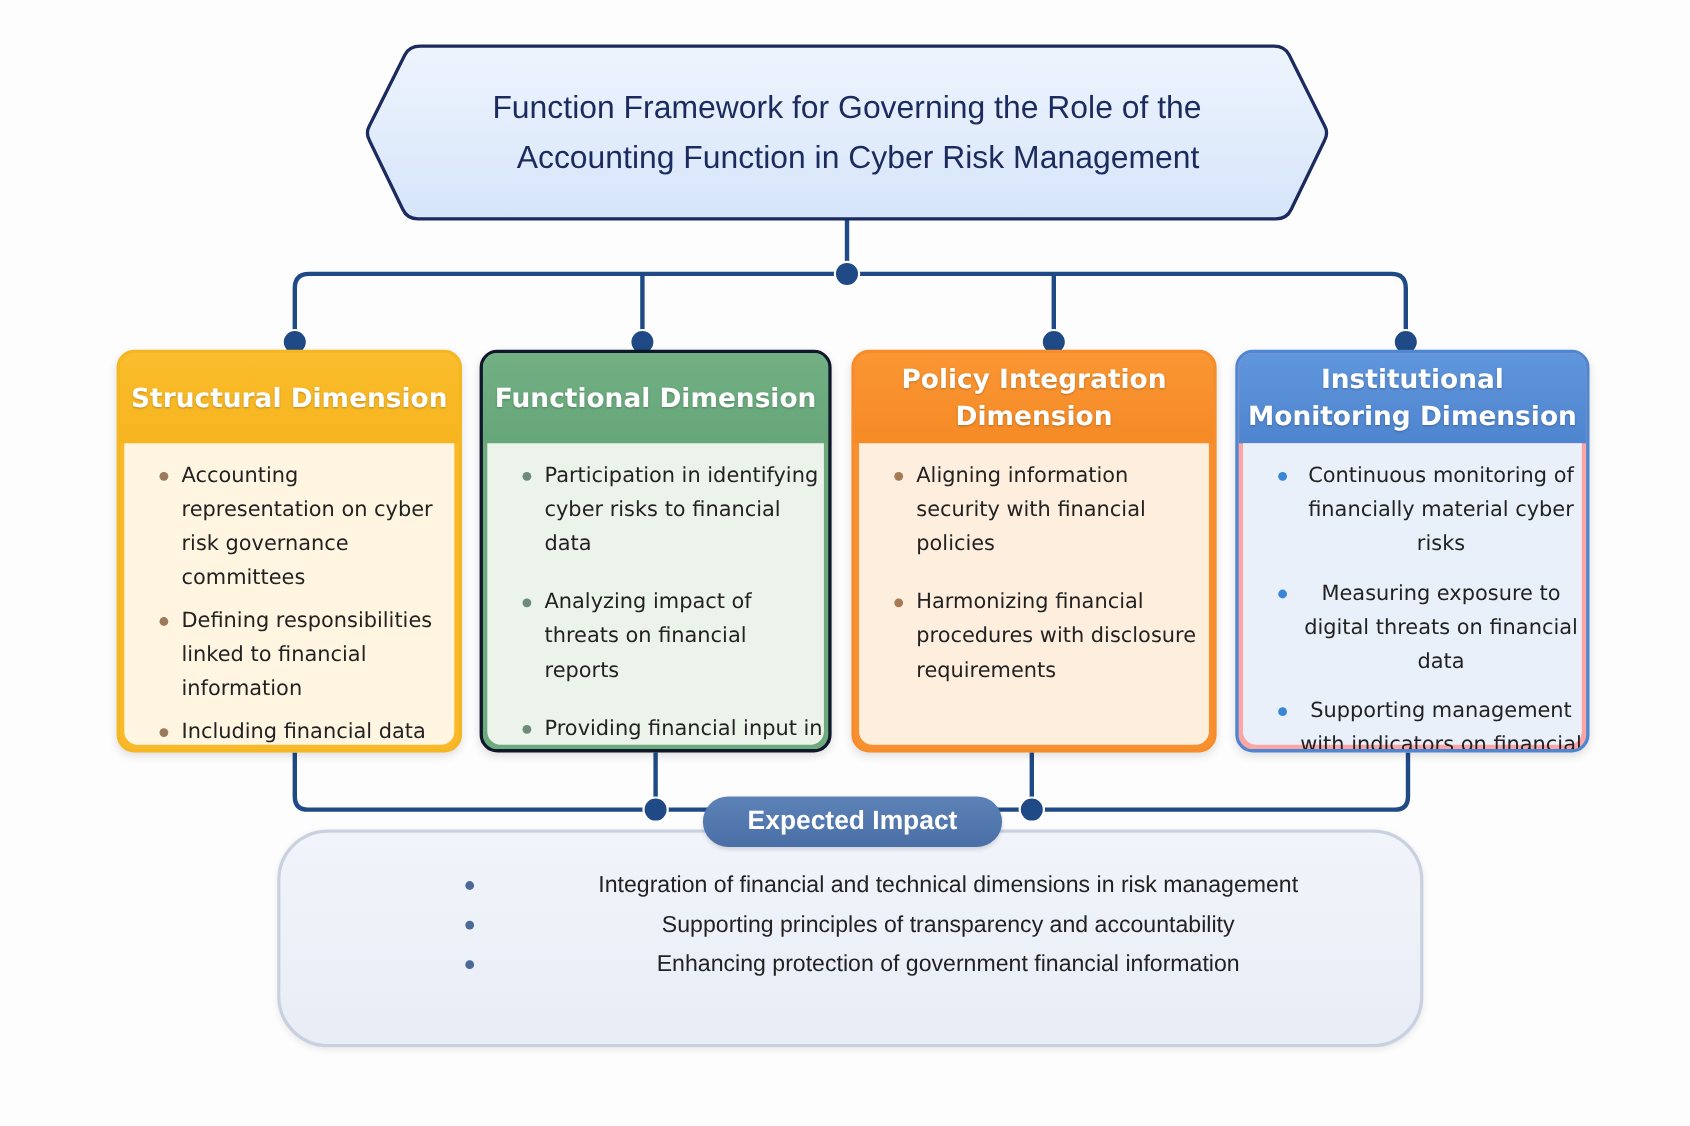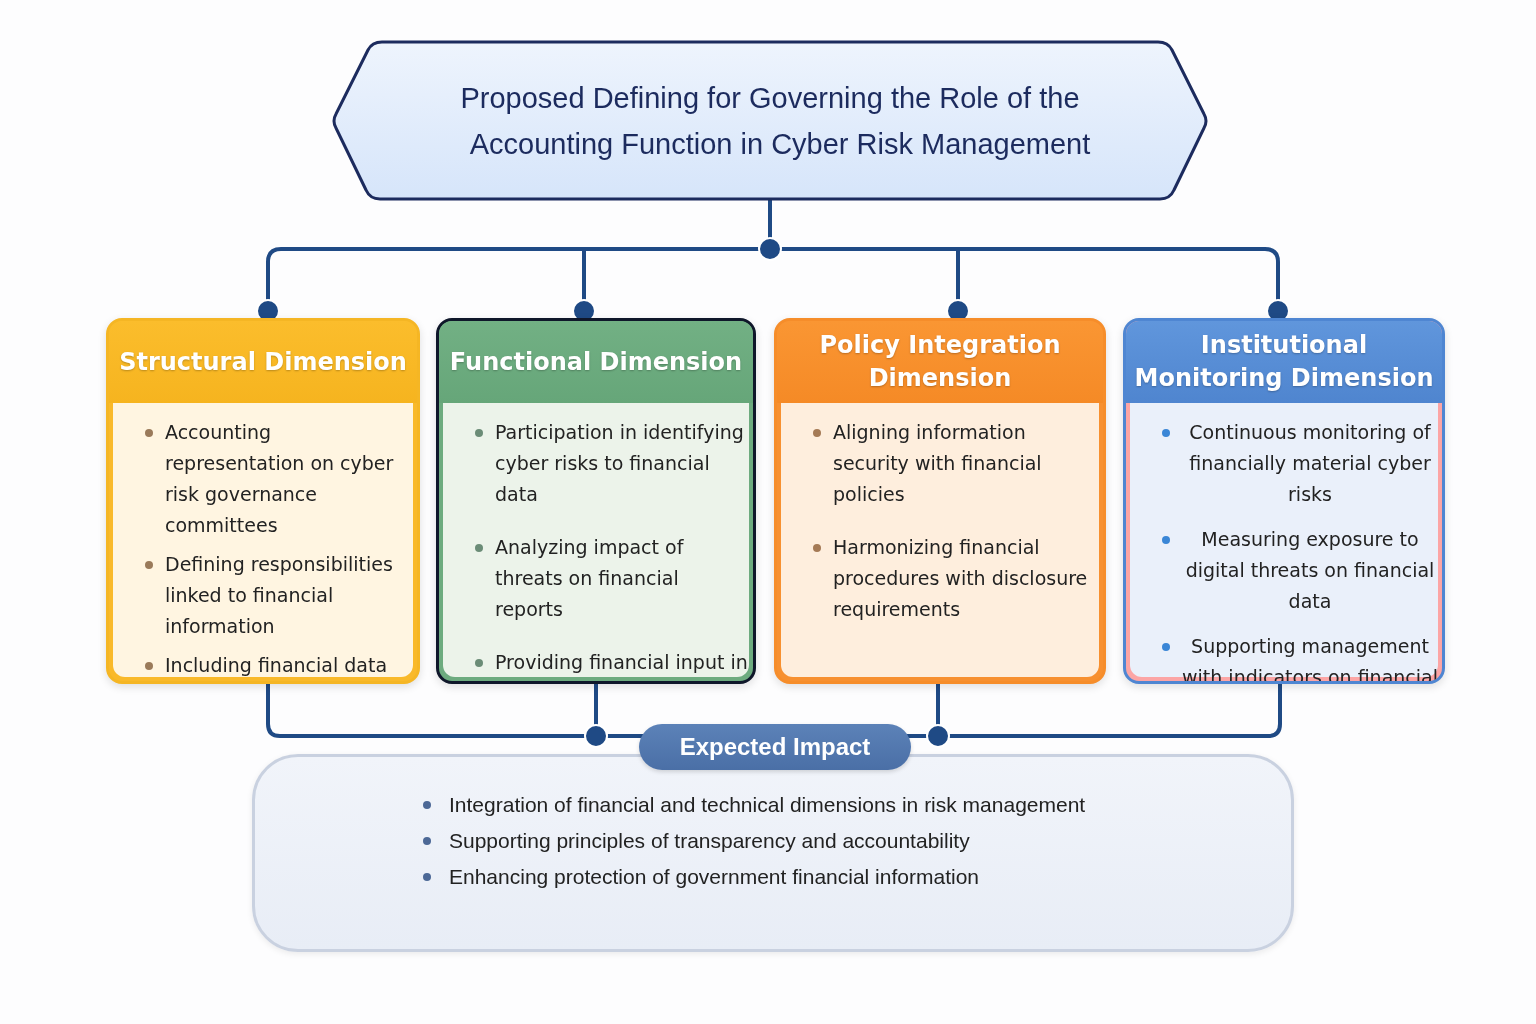--- a/index.html
+++ b/index.html
@@ -43,21 +43,21 @@
 
   #card-3 { left:1123px; width:322px; border:3px solid #4f86d2; background:#fca5a5; }
   #card-3 .head { background:linear-gradient(#6096dc,#4f85cf); }
   #card-3 .body { background:#eaf0fa;text-align:center; }
   #card-3 .dot { background:#3a86d6; }
   #card-3 li { margin-bottom:14px; }
 
   .impact-box { position:absolute; left:252px; top:754px; width:1042px; height:198px; border-radius:46px;
                 border:3px solid #c9d1e0; background:linear-gradient(#f1f4fa,#e8edf6); box-sizing:border-box;
                 box-shadow:0 2px 6px rgba(0,0,0,0.08); }
-  .impact-box ul { list-style:none; margin:0; padding:30px 16px 0 164px; }
+  .impact-box ul { list-style:none; margin:0; padding:30px 16px 0 164px;text-align:center; }
   .impact-box li { position:relative; padding-left:30px; font-size:21px; line-height:36px; color:#222;
                    font-family:"Liberation Sans", sans-serif; }
   .impact-box li .dot { position:absolute; left:4px; top:14px; width:8px; height:8px; border-radius:50%; background:#4c6896; }
 
   .impact-pill { position:absolute; left:639px; top:724px; width:272px; height:46px; border-radius:23px;
                  background:linear-gradient(#5c82b8,#4a6fa6); color:#fff; font-weight:bold; font-size:24px;
                  display:flex; align-items:center; justify-content:center; box-shadow:0 2px 4px rgba(0,0,0,0.15);
                  font-family:"Liberation Sans", sans-serif; }
 </style>
 </head>
@@ -88,21 +88,21 @@
   <svg width="876" height="162" viewBox="0 0 876 162">
     <defs>
       <linearGradient id="tg" x1="0" y1="0" x2="0" y2="1">
         <stop offset="0" stop-color="#eef4fd"></stop>
         <stop offset="1" stop-color="#d6e5fa"></stop>
       </linearGradient>
     </defs>
     <path d="M50 2 H826 Q836 2 840 10 L872 74 Q876 81 872 88 L842 150 Q838 159 828 159 H48 Q38 159 34 150 L4 88 Q0 81 4 74 L36 10 Q40 2 50 2 Z" fill="url(#tg)" stroke="#1c2b5e" stroke-width="3"></path>
   </svg>
   <div class="title-text">
-    <span>Proposed Defining for Governing the Role of the</span>
+    <span>Function Framework for Governing the Role of the</span>
     <span>Accounting Function in Cyber Risk Management</span>
   </div>
 </div>
 
 <div class="card" id="card-0">
   <div class="head">Structural Dimension</div>
   <div class="body">
     <ul>
       <li><span class="dot"></span><span>Accounting representation on cyber risk governance committees</span></li>
       <li><span class="dot"></span><span>Defining responsibilities linked to financial information</span></li>

